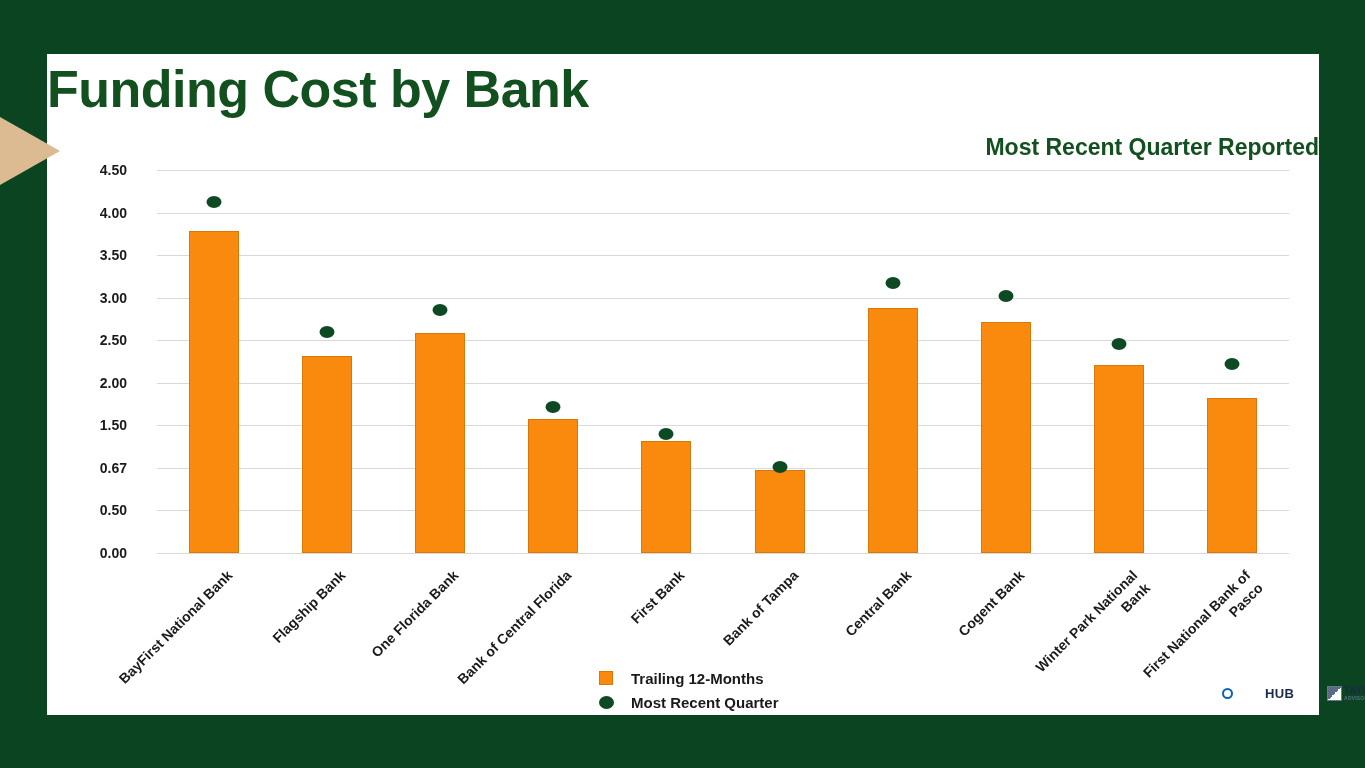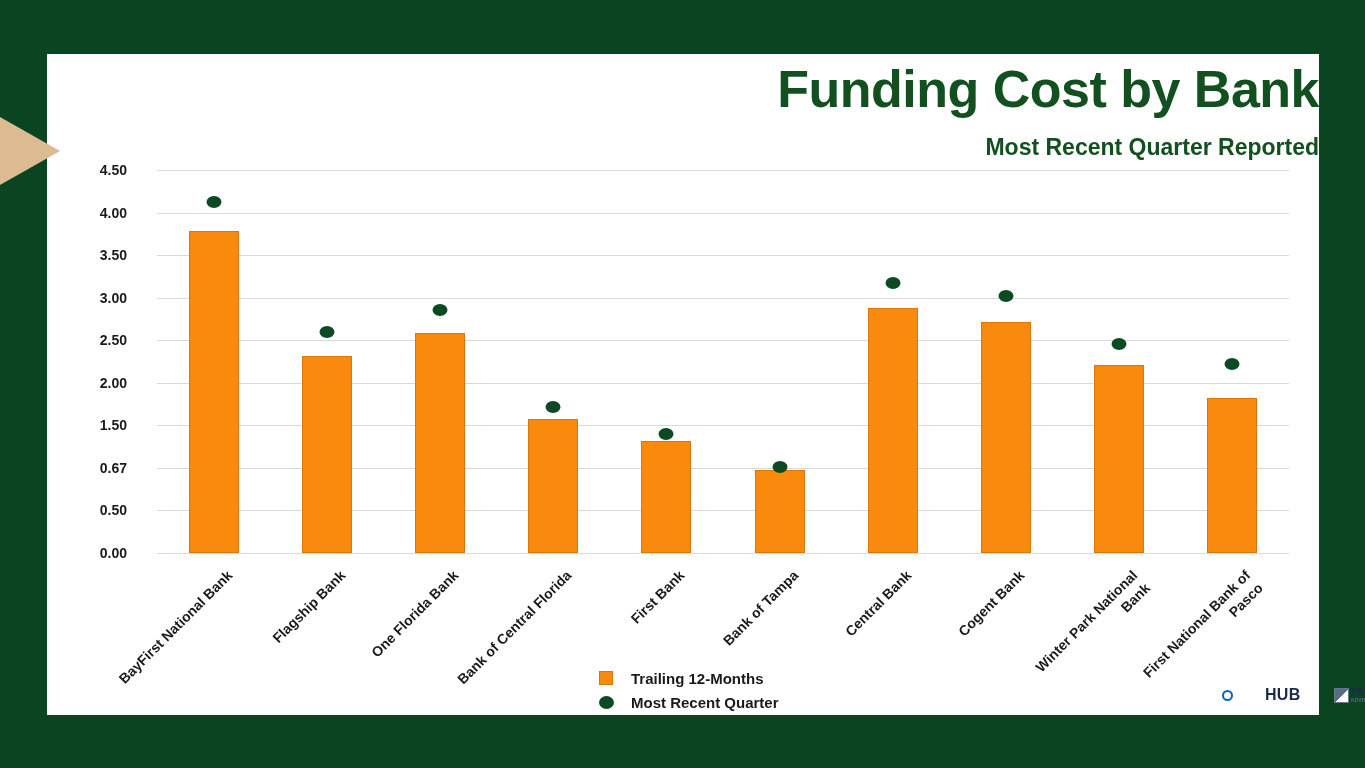--- a/index.html
+++ b/index.html
@@ -25,21 +25,21 @@
     width: 0; height: 0;
     border-top: 34px solid transparent;
     border-bottom: 34px solid transparent;
     border-left: 60px solid #dcbb92;
     z-index: 5;
   }
   
   #chart-title {
     position: absolute;
     left: 0; top: 8px; width: 1272px;
-    text-align: right;
+    text-align: left;
     font-size: 52px;
     font-weight: bold;
     color: #12501f;
     letter-spacing: -0.5px;
     line-height: 1.05;
   }
   #chart-subtitle {
     position: absolute;
     left: 0; top: 80px; width: 1272px;
     text-align: right;
@@ -135,21 +135,21 @@
     align-items: center;
     gap: 7px;
   }
   .hub-logo { display: flex; align-items: center; gap: 4px; }
   .hub-ring {
     width: 11px; height: 11px;
     border: 2.5px solid #0b63b3;
     border-radius: 50%;
   }
   .hub-text {
-    font-size: 16px; font-weight: bold;
+    font-size: 13px; font-weight: bold;
     color: #1a2a4a; letter-spacing: 0.3px; padding-left: 28px;
   }
   .taylor-logo { display: flex; align-items: center; gap: 2px; padding-left: 26px; }
   .taylor-mark {
     width: 15px; height: 15px;
     background: linear-gradient(135deg, #5b6a86 0 50%, #ffffff 50% 100%);
     border: 1px solid #6a7791;
   }
   .taylor-words { display: flex; flex-direction: column; line-height: 1; }
   .taylor-name { font-size: 10px; font-weight: bold; color: #1a2a4a; }

